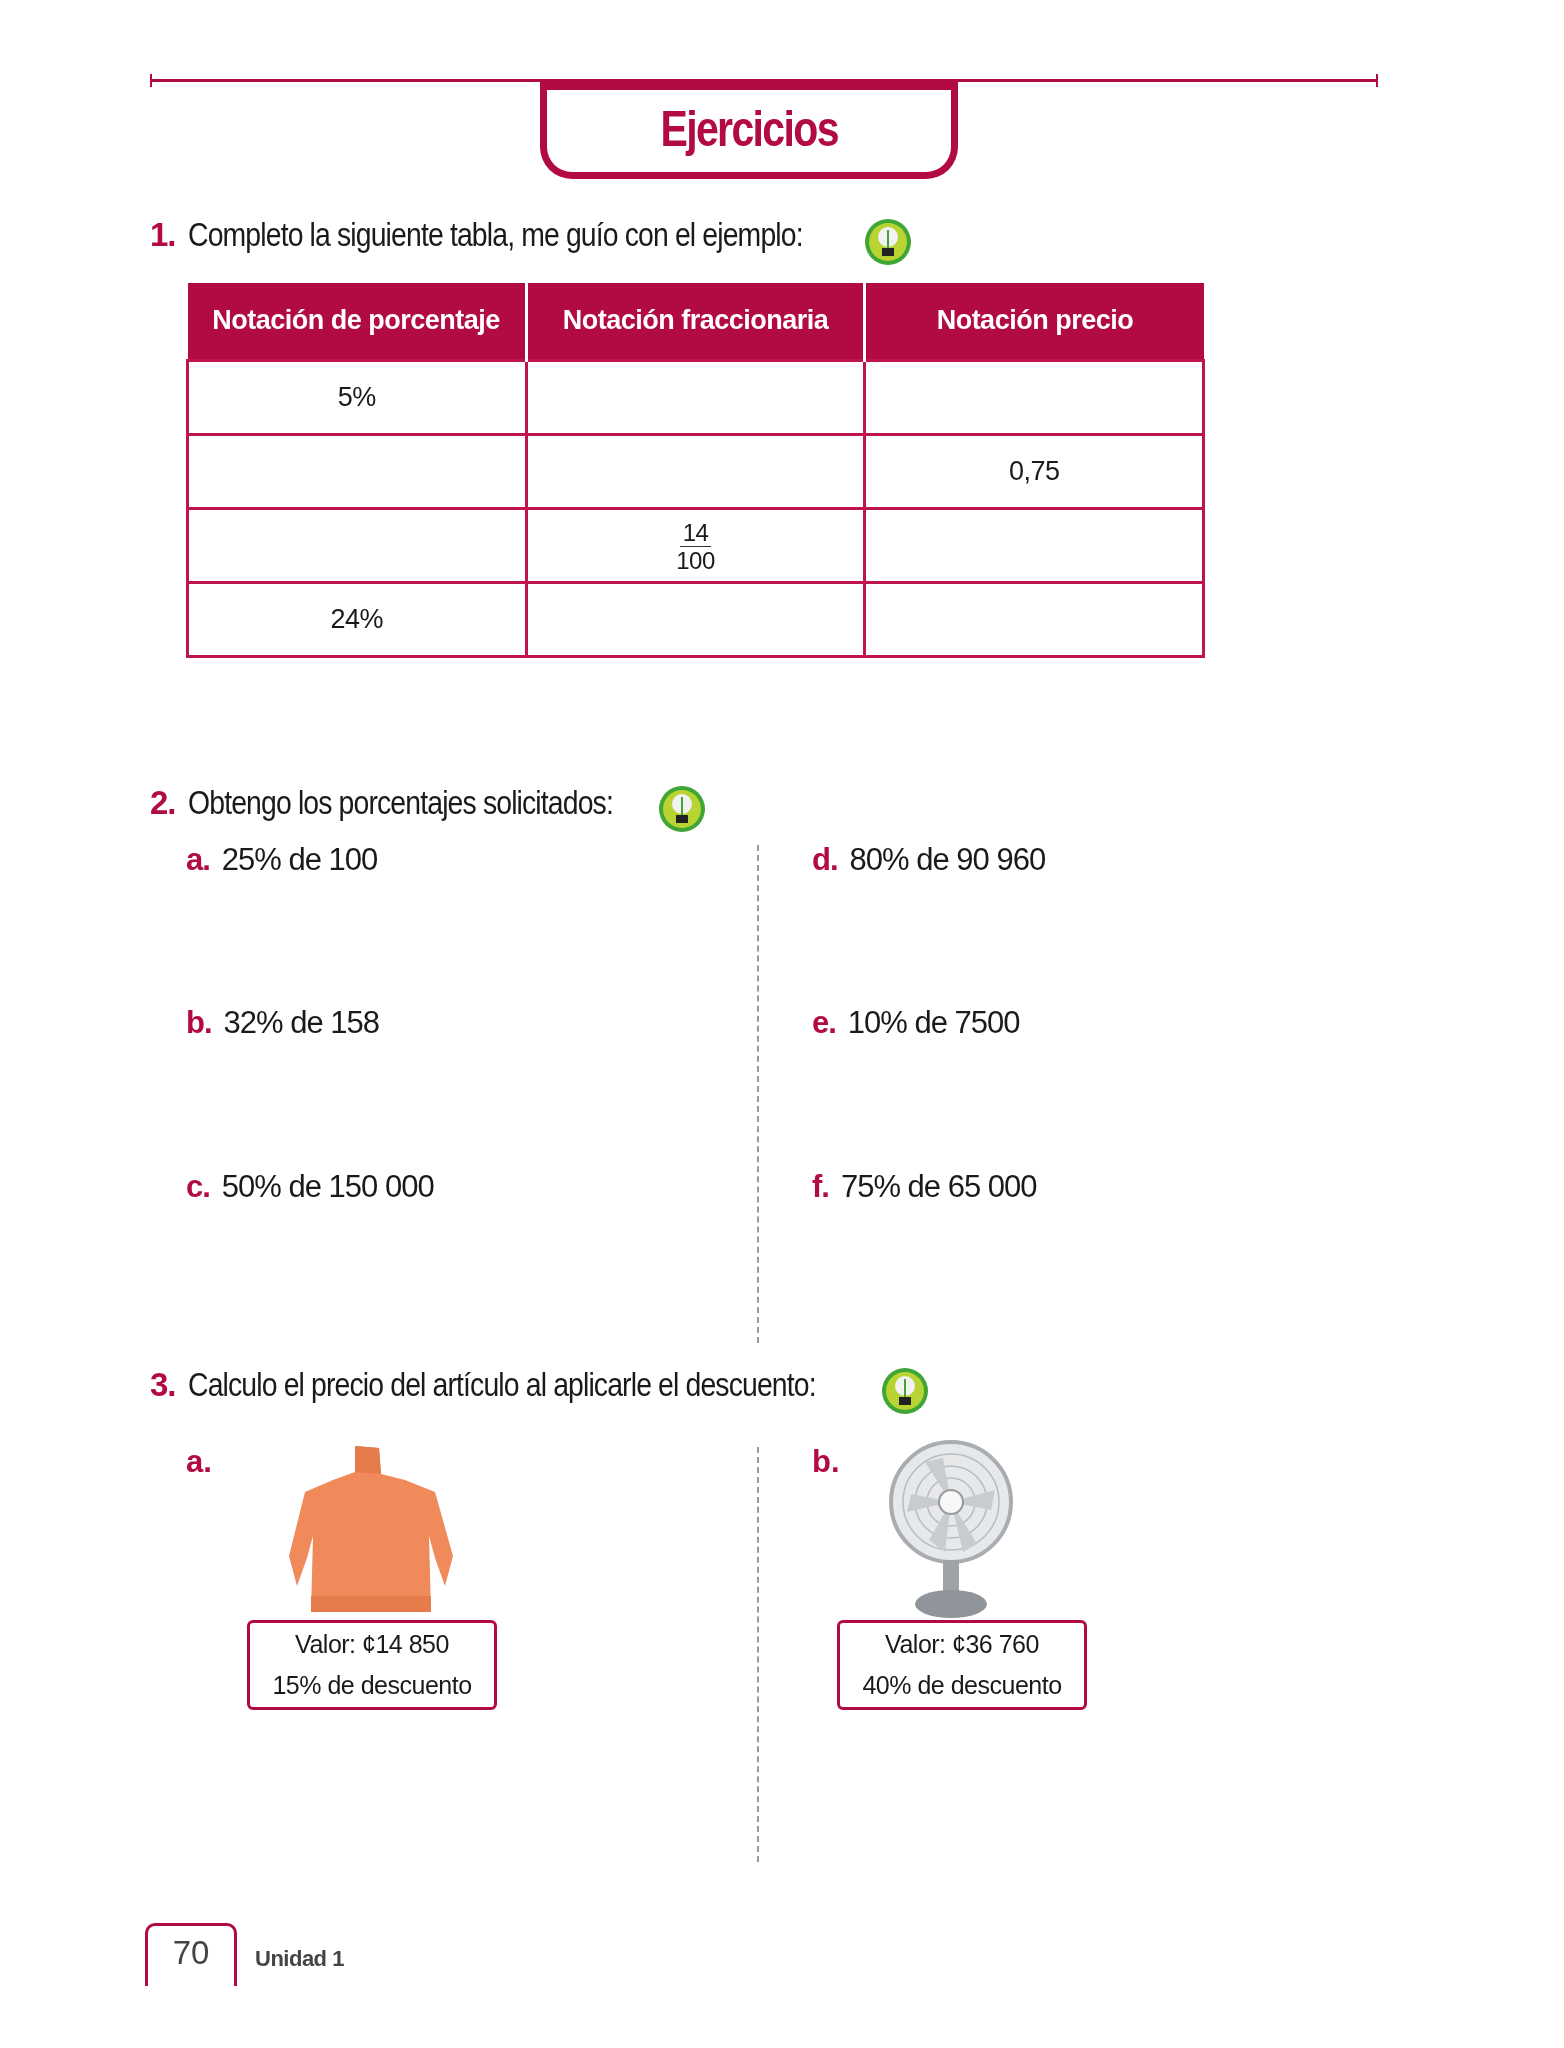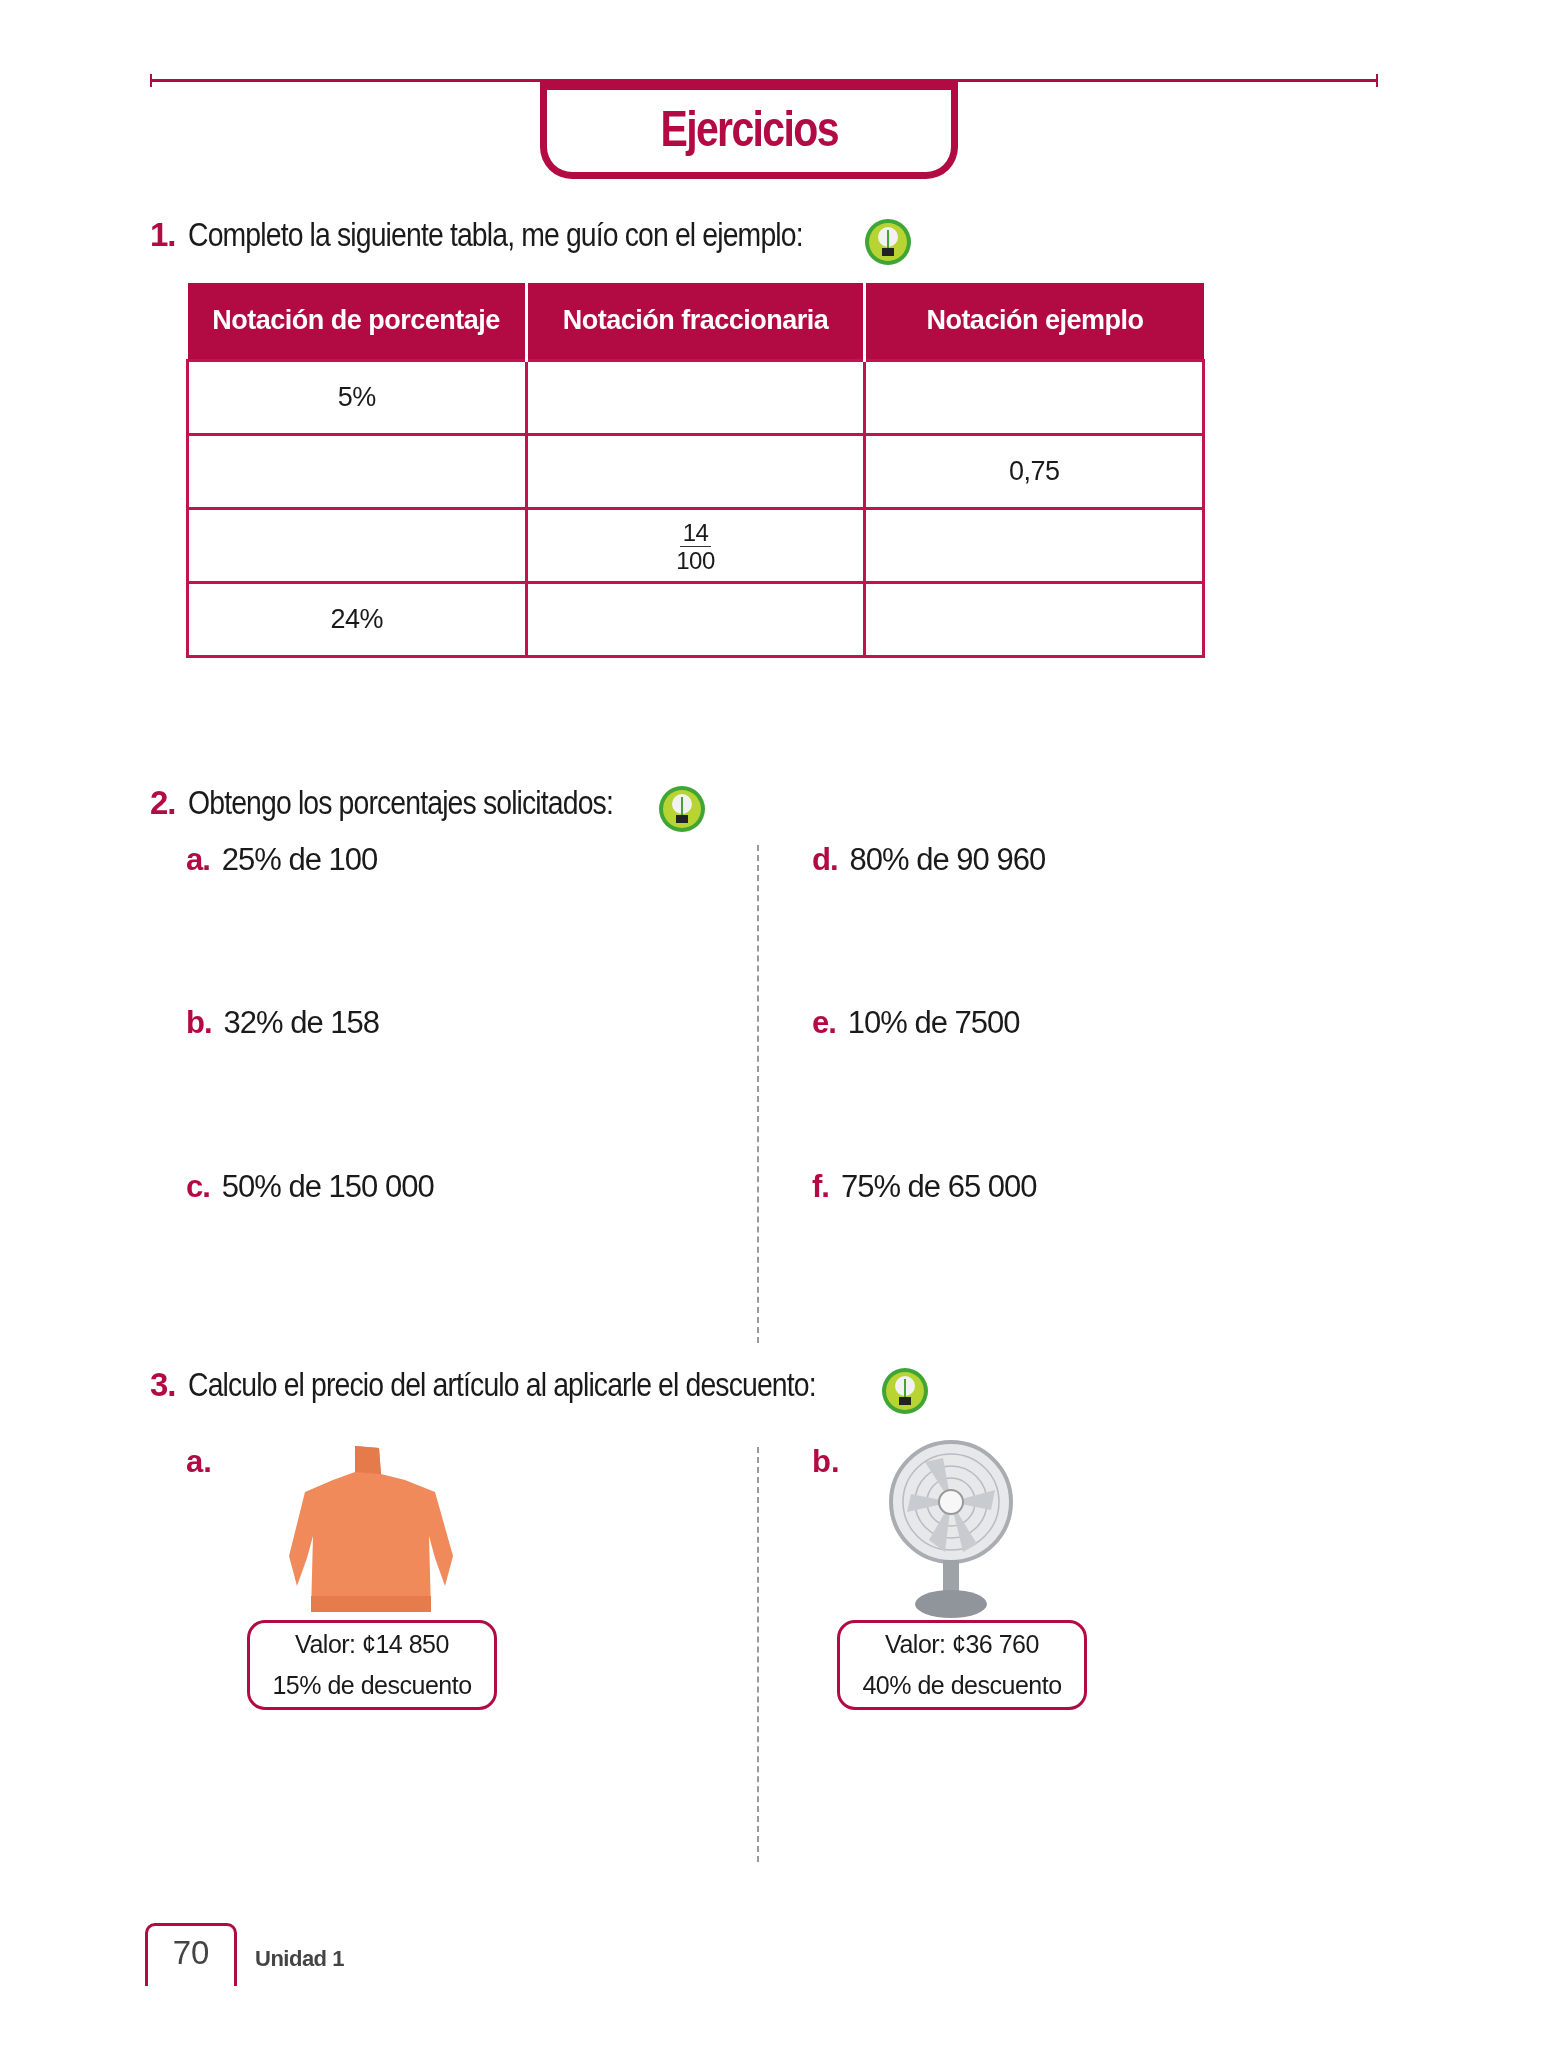--- a/index.html
+++ b/index.html
@@ -29,21 +29,21 @@
     .frac { display: inline-flex; flex-direction: column; align-items: center; font-size: 24px; line-height: 1; }
     .frac .n { padding: 0 3px 1px; border-bottom: 1.5px solid #333; }
     .frac .d { padding-top: 2px; }
 
     
     .item { font-size: 31px; letter-spacing: -1px; white-space: nowrap; }
     .item .lbl { color: #b20a42; font-weight: bold; margin-right: 12px; }
     .vdash { width: 0; border-left: 2px dashed #9a9a9a; }
 
     
-    .price-box { width: 250px; height: 90px; border: 3px solid #b20a42; border-radius: 18px; display: flex; flex-direction: column; justify-content: center; align-items: center; font-size: 25px; letter-spacing: -0.5px; line-height: 1.65; background: #fff; }
+    .price-box { width: 250px; height: 90px; border: 3px solid #b20a42; border-radius: 6px; display: flex; flex-direction: column; justify-content: center; align-items: center; font-size: 25px; letter-spacing: -0.5px; line-height: 1.65; background: #fff; }
     .sub-lbl { color: #b20a42; font-weight: bold; font-size: 31px; }
 
     
     .page-box { left: 145px; top: 1923px; width: 92px; height: 63px; border: 3px solid #b20a42; border-bottom: none; border-radius: 10px 10px 0 0; display: flex; justify-content: center; align-items: flex-start; padding-top: 8px; color: #444; font-size: 33px; }
     .unit { left: 255px; top: 1946px; color: #444; font-size: 22px; font-weight: bold; letter-spacing: -0.5px; }
   </style>
 </head>
 <body>
 
 <div class="abs top-rule"></div>
@@ -61,21 +61,21 @@
   <circle cx="24" cy="19" r="10" fill="#f2f2f2"></circle>
     <rect x="23" y="12" width="2" height="18" fill="#3fa535"></rect>
   <rect x="18" y="30" width="12" height="8" fill="#222"></rect>
 </svg>
 
 <table class="abs tbl">
   <thead>
     <tr>
       <th>Notación de porcentaje</th>
       <th>Notación fraccionaria</th>
-      <th>Notación ejemplo</th>
+      <th>Notación precio</th>
     </tr>
   </thead>
   <tbody>
     <tr>
       <td>5%</td>
       <td></td>
       <td></td>
     </tr>
     <tr>
       <td></td>

